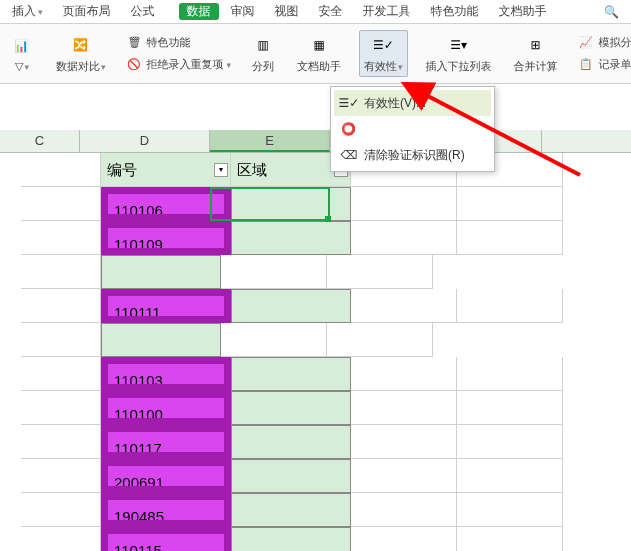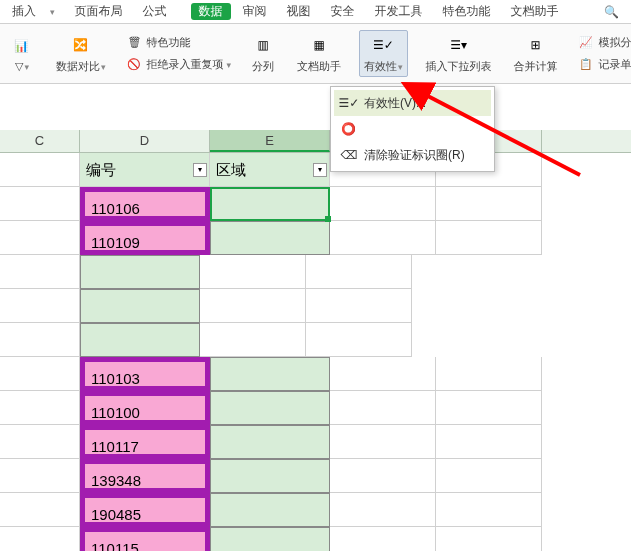--- a/index.html
+++ b/index.html
@@ -1,19 +1,19 @@
 <!DOCTYPE html>
 <html><head>
 <meta charset="utf-8">
 <style>
   * { box-sizing: border-box; margin: 0; padding: 0; }
   body { font-family: "Microsoft YaHei", sans-serif; font-size: 12px; background: #fff; width: 631px; height: 551px; overflow: hidden; position: relative; }
   
   .ribbon-tabs { display: flex; align-items: center; height: 24px; padding: 2px 4px; gap: 4px; background: #fff; border-bottom: 1px solid #d0d0d0; }
-  .tab { padding: 0 8px; color: #444; cursor: pointer; display: flex; align-items: center; gap: 14px; text-align: center; }
+  .tab { padding: 0 8px; color: #444; cursor: pointer; display: flex; align-items: center; gap: 2px; text-align: center; }
   .tab.active { background: #1ba346; color: #fff; border-radius: 3px; margin-left: 12px; }
   .caret { font-size: 9px; color: #888; }
   
   .toolbar { display: flex; align-items: flex-start; height: 60px; background: #fafafa; border-bottom: 1px solid #d0d0d0; padding: 4px 2px; gap: 6px; }
   .tb-group { display: flex; flex-direction: column; align-items: center; justify-content: center; padding: 2px 4px; height: 100%; }
   .tb-big { display: flex; flex-direction: column; align-items: center; gap: 2px; cursor: pointer; padding: 2px 4px; }
   .tb-big.active { background: #e0e8f0; border: 1px solid #a8b8d0; border-radius: 2px; }
   .tb-label { font-size: 11px; color: #444; white-space: nowrap; display: flex; align-items: center; gap: 1px; }
   .tb-stack { display: flex; flex-direction: column; gap: 2px; }
   .tb-small { display: flex; align-items: center; gap: 3px; font-size: 11px; color: #444; cursor: pointer; white-space: nowrap; padding: 1px 2px; }
@@ -27,30 +27,30 @@
   .sheet-area { position: relative; }
   .col-headers { display: flex; background: #e8f2e8; border-bottom: 1px solid #b0c0b0; }
   .ch { border-right: 1px solid #b0c0b0; text-align: center; font-size: 13px; color: #444; padding: 3px 0; height: 22px; line-height: 16px; cursor: pointer; }
   .ch.sel { background: #b8d8b8; border-bottom: 2px solid #1ba346; }
   .ch.c0 { width: 80px; }
   .ch.c1 { width: 130px; }
   .ch.c2 { width: 120px; }
   .ch.c3 { width: 106px; }
   .ch.c4 { width: 106px; }
   
-  .grid-row { display: flex; }
+  .grid-row { display: flex; margin-left: 21px; }
   .cell { border-right: 1px solid #d0d0d0; border-bottom: 1px solid #d0d0d0; height: 34px; line-height: 34px; padding: 0 6px; font-size: 15px; color: #000; background: #fff; overflow: hidden; white-space: nowrap; cursor: cell; }
   .cell.c0 { width: 80px; }
   .cell.c1 { width: 130px; }
   .cell.c2 { width: 120px; }
   .cell.c3 { width: 106px; }
   .cell.c4 { width: 106px; }
   
   .cell.hdr { background: #d8edd8; font-weight: normal; position: relative; }
-  .cell.data-d { background: #f9a8d4; border: 5px solid #a21caf; }
+  .cell.data-d { background: #d946ef; border: 7px solid #a21caf; }
   .cell.data-e { background: #d8edd8; border: 1px solid #888; }
   .cell.sel { background: #d8edd8; }
   
   .filter-btn { position: absolute; right: 2px; top: 50%; transform: translateY(-50%); width: 14px; height: 14px; border: 1px solid #999; background: #fff; display: flex; align-items: center; justify-content: center; font-size: 8px; cursor: pointer; }
   
   .sel-box { position: absolute; border: 2px solid #1ba346; pointer-events: none; }
   .sel-handle { position: absolute; right: -3px; bottom: -3px; width: 6px; height: 6px; background: #1ba346; }
   
   .arrow { position: absolute; z-index: 20; pointer-events: none; }
 </style>
@@ -222,20 +222,21 @@
         <div class="cell c4"></div>
       </div>
     <div class="grid-row">
         <div class="cell c0"></div>
         <div class="cell c2 data-e"></div>
         <div class="cell c3"></div>
         <div class="cell c4"></div>
       </div>
     <div class="grid-row">
         <div class="cell c0"></div>
+        <div class="cell c1 data-d">110111</div>
         <div class="cell c2 data-e"></div>
         <div class="cell c3"></div>
         <div class="cell c4"></div>
       </div>
     <div class="grid-row">
         <div class="cell c0"></div>
         <div class="cell c2 data-e"></div>
         <div class="cell c3"></div>
         <div class="cell c4"></div>
       </div>
@@ -255,21 +256,21 @@
       </div>
     <div class="grid-row">
         <div class="cell c0"></div>
         <div class="cell c1 data-d">110117</div>
         <div class="cell c2 data-e"></div>
         <div class="cell c3"></div>
         <div class="cell c4"></div>
       </div>
     <div class="grid-row">
         <div class="cell c0"></div>
-        <div class="cell c1 data-d">139348</div>
+        <div class="cell c1 data-d">200691</div>
         <div class="cell c2 data-e"></div>
         <div class="cell c3"></div>
         <div class="cell c4"></div>
       </div>
     <div class="grid-row">
         <div class="cell c0"></div>
         <div class="cell c1 data-d">190485</div>
         <div class="cell c2 data-e"></div>
         <div class="cell c3"></div>
         <div class="cell c4"></div>

